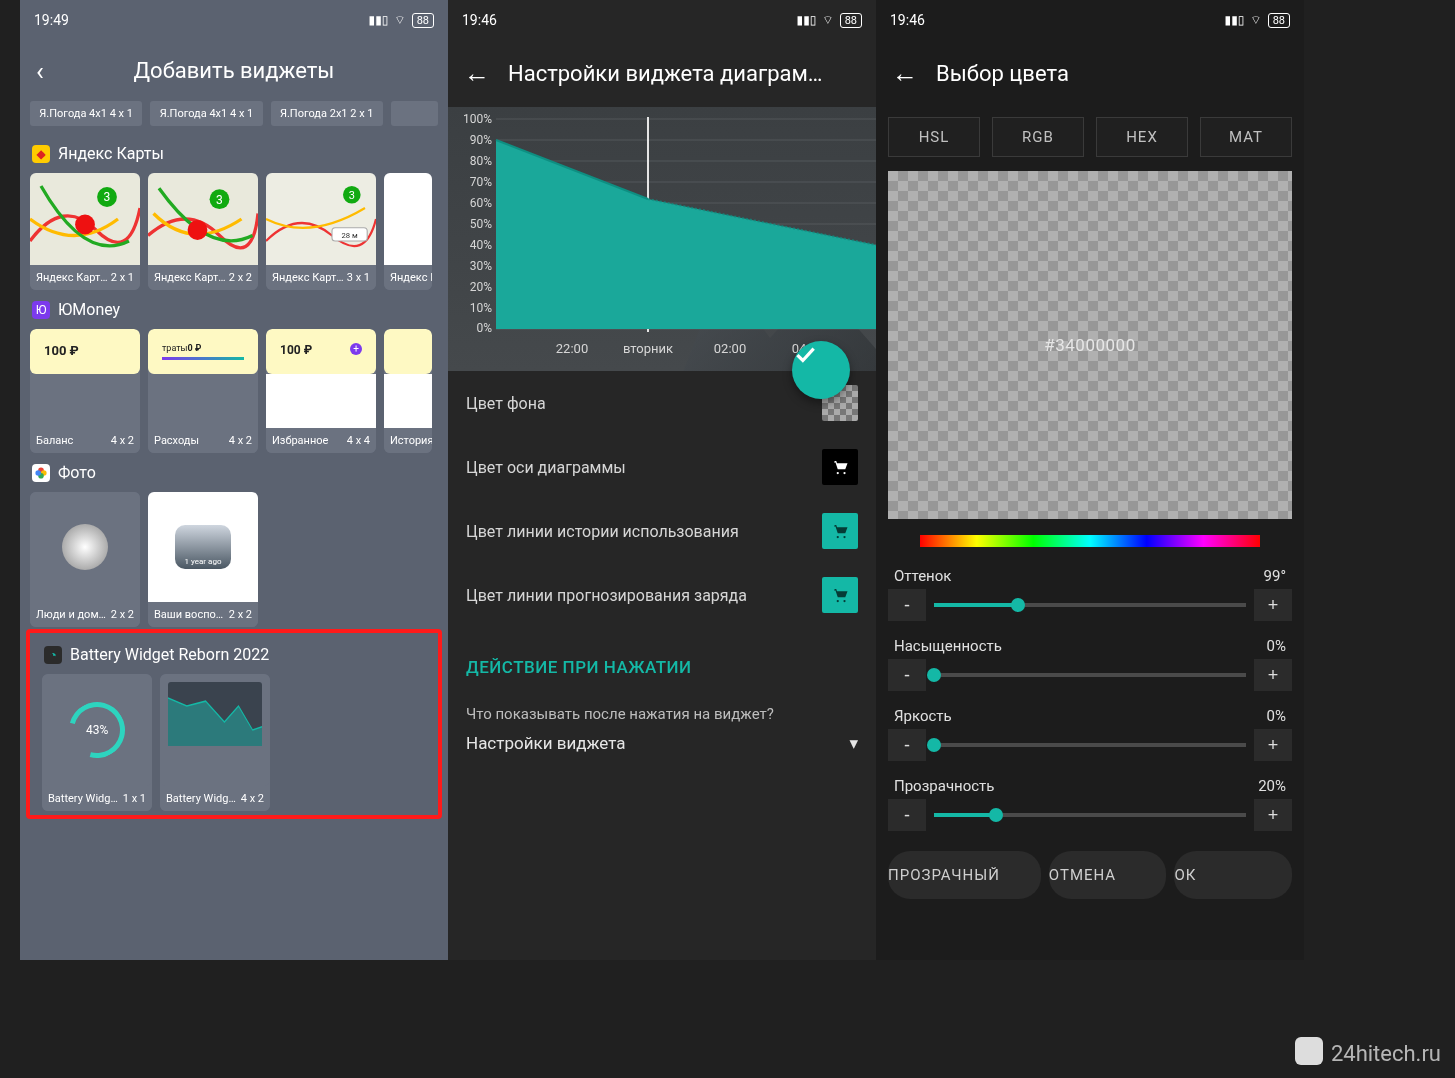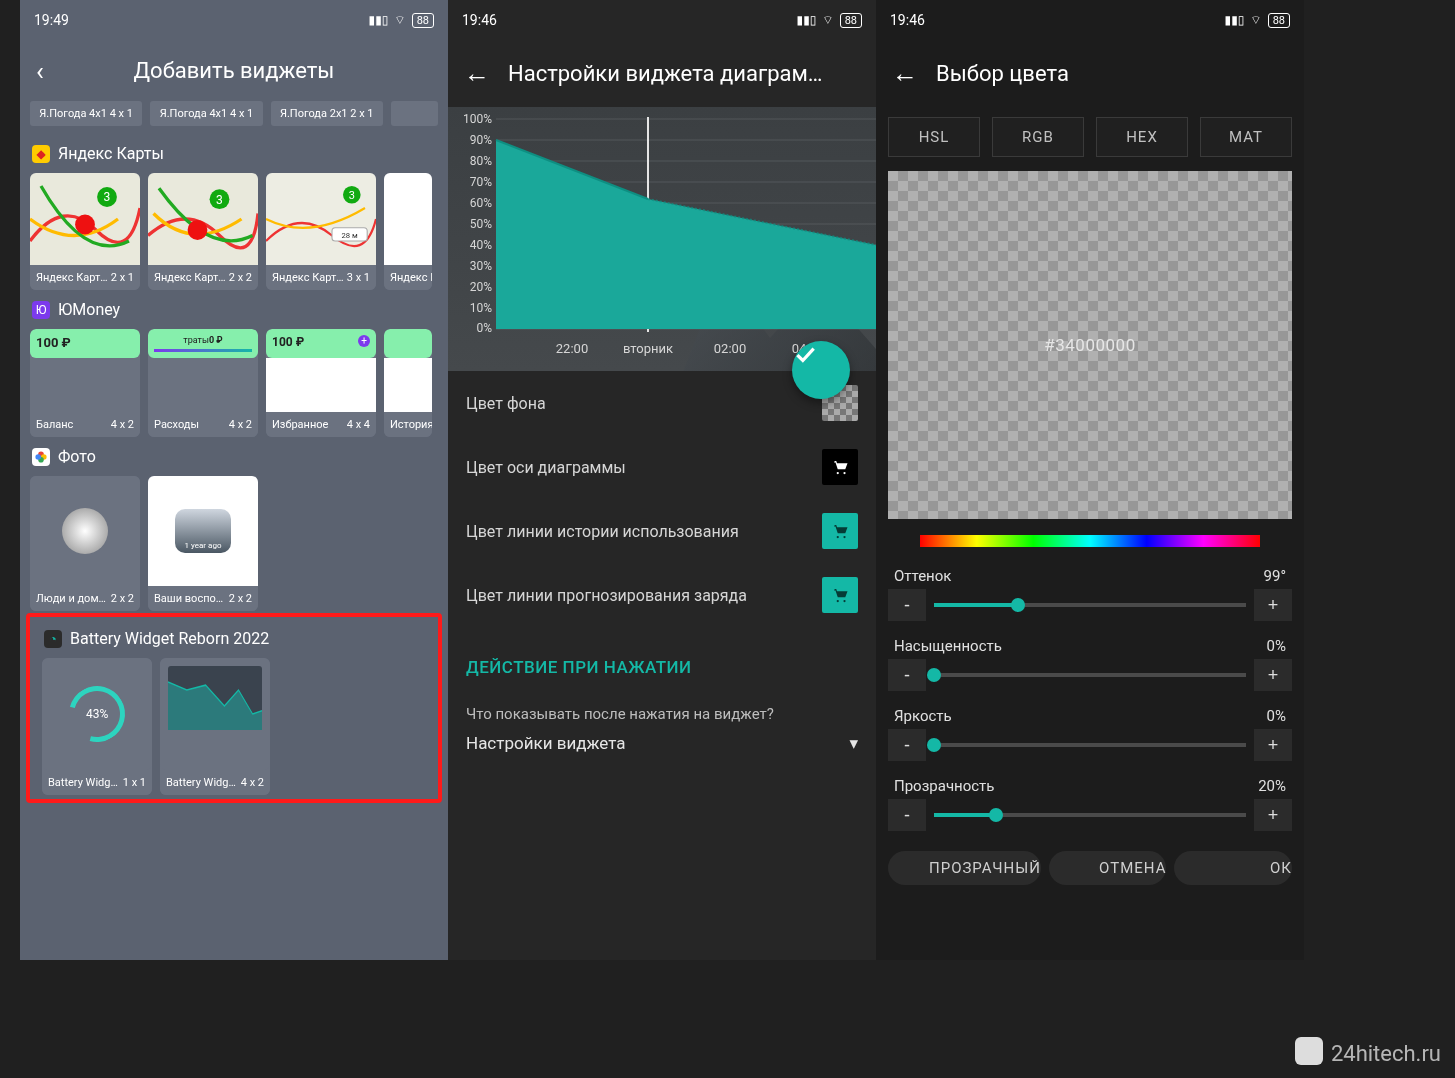--- a/index.html
+++ b/index.html
@@ -74,22 +74,22 @@
     display: flex; flex-direction: column;
   }
   .card-prev { background: #cfd4da; flex: 1; min-height: 88px; position: relative; }
   .card-cap {
     background: #6b7280; color: #fff;
     font-size: 11px; padding: 6px 6px;
     display: flex; justify-content: space-between; align-items: center;
     white-space: nowrap;
   }
 
-  .yoomoney-card { background: #86efac; color: #222; flex: 1; height: 72px;
-    border-radius: 6px; padding: 6px; font-size: 9px; position: relative; }
+  .yoomoney-card { background: #fef9c3; color: #222; flex: 1; height: 72px;
+    border-radius: 6px; padding: 14px; font-size: 9px; position: relative; }
 
   .red-box { border: 4px solid #ff1a1a; margin: 2px 6px 0; border-radius: 4px; padding: 2px 2px 4px; }
 
   .batwid-prev {
     background: #6b7280; border-radius: 6px; height: 112px;
     display: flex; align-items: center; justify-content: center;
     position: relative;
   }
   .donut {
     width: 56px; height: 56px; border-radius: 50%;
@@ -214,22 +214,22 @@
     background: #14b8a6;
   }
   .thumb {
     position: absolute; top: 50%; transform: translate(-50%, -50%);
     width: 14px; height: 14px; border-radius: 50%; background: #14b8a6;
   }
 
   .btn-row { display: flex; gap: 8px; padding: 14px 12px; }
   .big-btn {
     flex: 1; background: #2b2b2b; color: #cfcfcf;
-    font-size: 15px; letter-spacing: 1px; text-align: right;
-    padding: 8px 0;
+    font-size: 15px; letter-spacing: 1px; text-align: left;
+    padding: 15px 0;
     border-radius: 22px;
   }
 
   
   .footer {
     position: absolute; left: 0; right: 0; bottom: 0; height: 118px;
     background: #202020;
     display: flex; justify-content: flex-end; align-items: flex-end;
     padding: 12px 14px;
     color: #d0d0d0; font-size: 22px;
@@ -337,21 +337,21 @@
             <div style="font-weight:700;font-size:13px">100 ₽</div>
           </div>
       <div style="height:54px;background:#6b7280"></div>
       <div class="card-cap">
             <span>Баланс</span>
             <span>4 x 2</span>
           </div>
     </div>
     <div class="card" style="width:110px">
       <div class="yoomoney-card">
-        <div style="display:flex;justify-content:center">
+        <div style="display:flex;justify-content:flex-start">
               <span>траты</span>
               <b>0 ₽</b>
             </div>
         <div style="height:3px;background:linear-gradient(90deg,#7c3aed,#14b8a6);margin-top:4px"></div>
       </div>
       <div style="height:54px;background:#6b7280"></div>
       <div class="card-cap">
             <span>Расходы</span>
             <span>4 x 2</span>
           </div>

